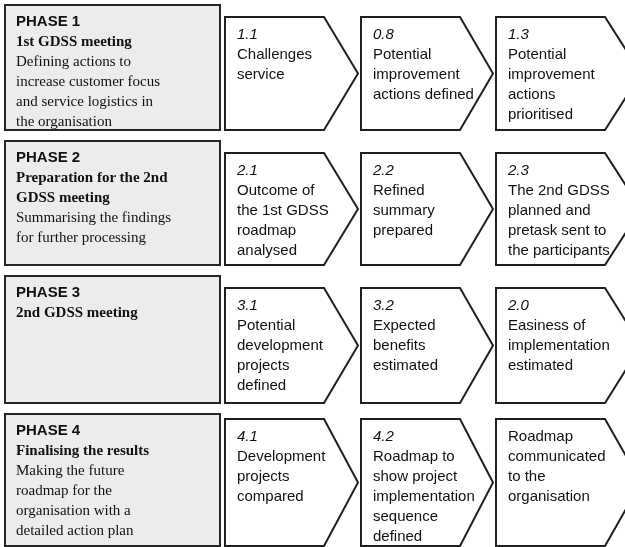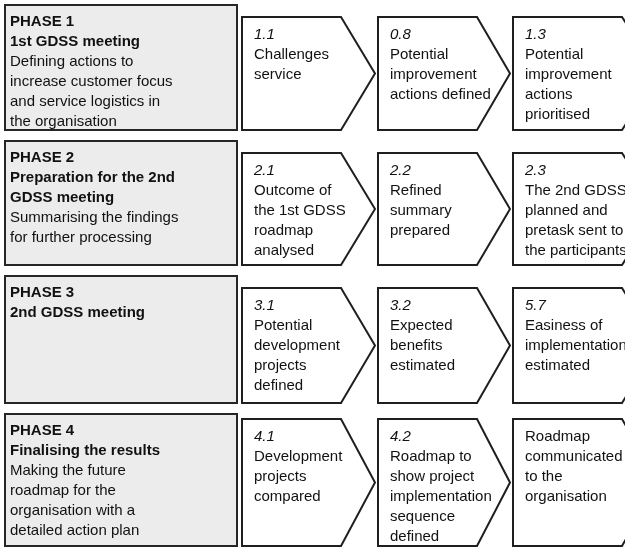--- a/index.html
+++ b/index.html
@@ -27,31 +27,31 @@
     flex-direction: column;
     gap: 9px;
   }
   .row { display: flex; align-items: center; }
   .row.r1 { height: 127px; }
   .row.r2 { height: 126px; }
   .row.r3 { height: 129px; }
   .row.r4 { height: 134px; }
 
   .phase-box {
-    width: 234px;
+    width: 217px;
     height: 100%;
     border: 2px solid var(--border);
     background: var(--phase-box-fill);
-    padding: 5px 6px 2px 4px;
+    padding: 5px 6px 2px 10px;
     font-size: 15px;
     line-height: 20px;
     flex: none;
   }
   .phase-label, .phase-title { font-weight: bold; }
-  .phase-title, .phase-desc { white-space: pre-line; }
+  .phase-title, .phase-desc { white-space: pre-line; font-family: Liberation Serif, serif; }
 
   .arrows {
     flex: 1;
     height: 100%;
     display: flex;
     align-items: flex-end;
     margin-left: 3px;
   }
   .arrow {
     position: relative;
@@ -209,21 +209,21 @@
           <div class="step-label">Expected
 benefits
 estimated</div>
         </div>
       </div>
       <div class="arrow a3">
         <svg preserveAspectRatio="none" viewBox="0 0 147 117">
             <polygon points="1,1 110,1 146,58.5 110,116 1,116"></polygon>
           </svg>
         <div class="step-text">
-          <div class="step-number">5.7</div>
+          <div class="step-number">2.0</div>
           <div class="step-label">Easiness of
 implementation
 estimated</div>
         </div>
       </div>
     </div>
   </div>
 
   <div class="row r4">
     <div class="phase-box">

